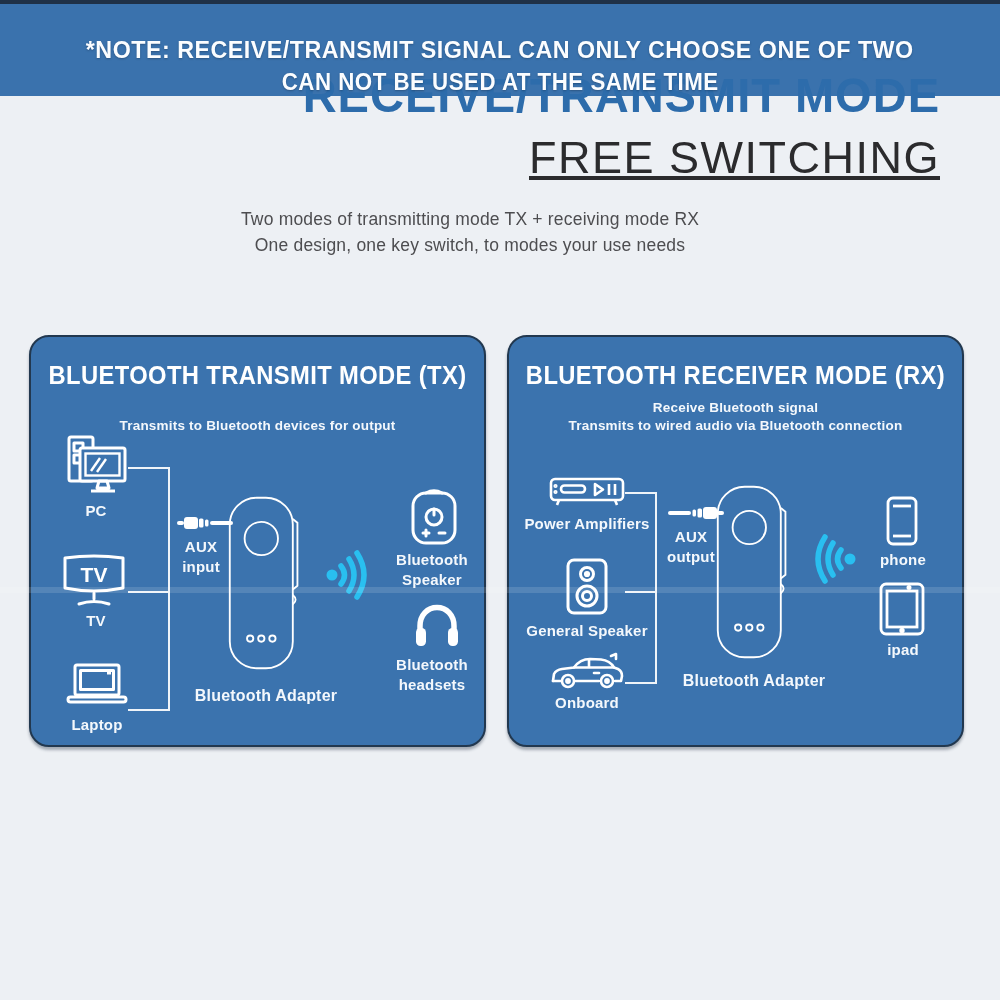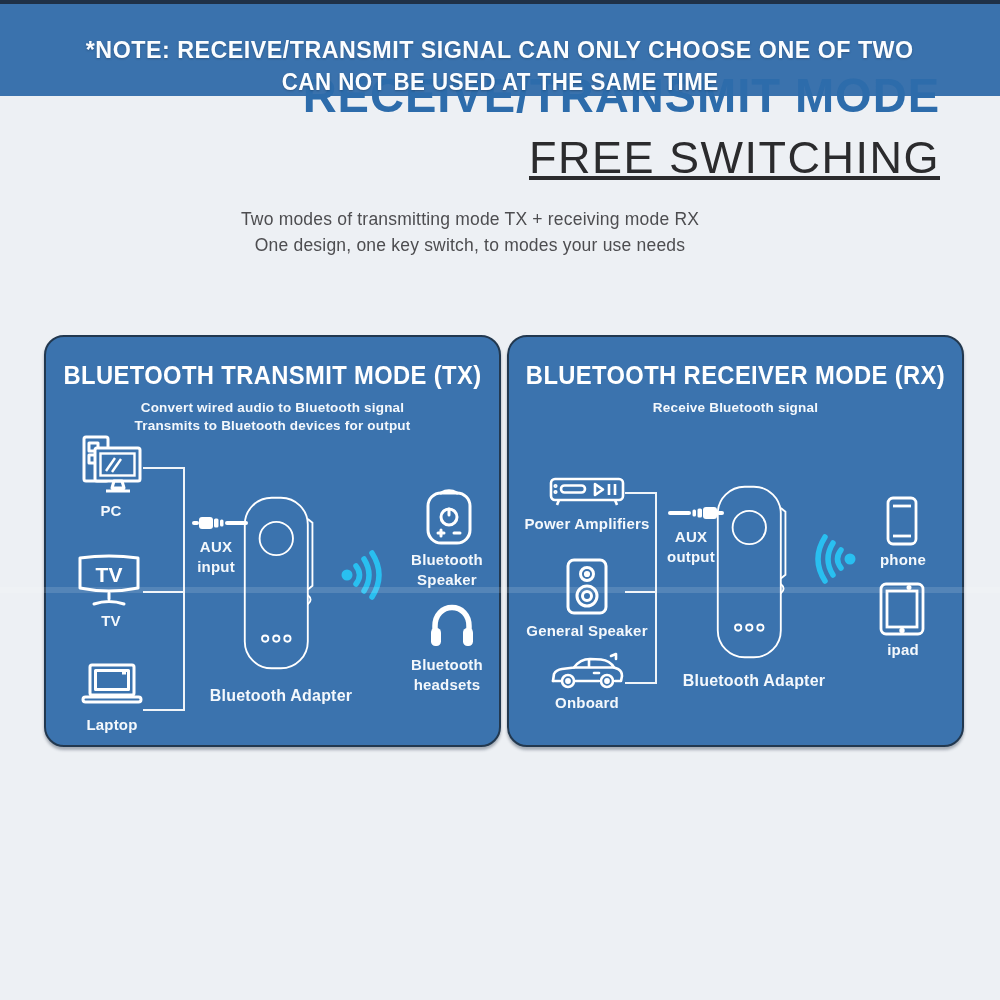--- a/index.html
+++ b/index.html
@@ -64,23 +64,22 @@
   .note-line.l2{font-size:23px;}
 </style>
 </head>
 <body>
 
 <div class="abs main-title">RECEIVE/TRANSMIT MODE</div>
 <div class="abs sub-title">FREE SWITCHING</div>
 <div class="abs desc" style="top:209px">Two modes of transmitting mode TX + receiving mode RX</div>
 <div class="abs desc" style="top:235px">One design, one key switch, to modes your use needs</div>
 
-<div class="abs panel" style="left:44px">
+<div class="abs panel" style="left:29px">
   <div class="abs panel-title">BLUETOOTH TRANSMIT MODE (TX)</div>
-  <div class="abs panel-sub" style="top:63px">Convert wired audio to Bluetooth signal</div>
   <div class="abs panel-sub" style="top:81px">Transmits to Bluetooth devices for output</div>
 
   <svg class="abs" style="left:36px;top:98px" width="60" height="62" viewBox="0 0 60 62">
     <g stroke="#fff" stroke-width="3" fill="none" stroke-linejoin="round">
       <rect x="2" y="2" width="24" height="44" rx="2"></rect>
       <rect x="7" y="8" width="9" height="8"></rect>
       <rect x="7" y="20" width="9" height="8"></rect>
     </g>
     <rect x="13" y="13" width="45" height="33" rx="2" fill="#3b73ae" stroke="#fff" stroke-width="3"></rect>
     <g stroke="#fff" stroke-width="2.4" fill="none">
@@ -163,20 +162,21 @@
     <path d="M7 32 V23 C7 12 14.5 4.5 24 4.5 C33.5 4.5 41 12 41 23 V32" stroke="#fff" stroke-width="5.5" fill="none" stroke-linecap="round"></path>
     <rect x="3" y="25" width="10" height="18" rx="4.5" fill="#fff"></rect>
     <rect x="35" y="25" width="10" height="18" rx="4.5" fill="#fff"></rect>
   </svg>
   <div class="lbl" style="left:355px;top:318px;width:92px">Bluetooth headsets</div>
 </div>
 
 <div class="abs panel" style="left:507px">
   <div class="abs panel-title">BLUETOOTH RECEIVER MODE (RX)</div>
   <div class="abs panel-sub" style="top:63px">Receive Bluetooth signal</div>
+  <div class="abs panel-sub" style="top:81px">Transmits to wired audio via Bluetooth connection</div>
 
   <svg class="abs" style="left:40px;top:140px" width="76" height="32" viewBox="0 0 76 32">
     <g stroke="#fff" stroke-width="2.6" fill="none" stroke-linejoin="round">
       <rect x="2" y="2" width="72" height="21" rx="4"></rect>
       <rect x="12" y="8.5" width="24" height="7" rx="3.5"></rect>
       <path d="M46 7 L54 12.5 L46 18 Z"></path>
       <line x1="60" y1="7" x2="60" y2="18"></line>
       <line x1="66" y1="7" x2="66" y2="18"></line>
       <path d="M10 23 L8 28 M66 23 L68 28"></path>
       <circle cx="6.5" cy="9" r="0.8" fill="#fff"></circle>

